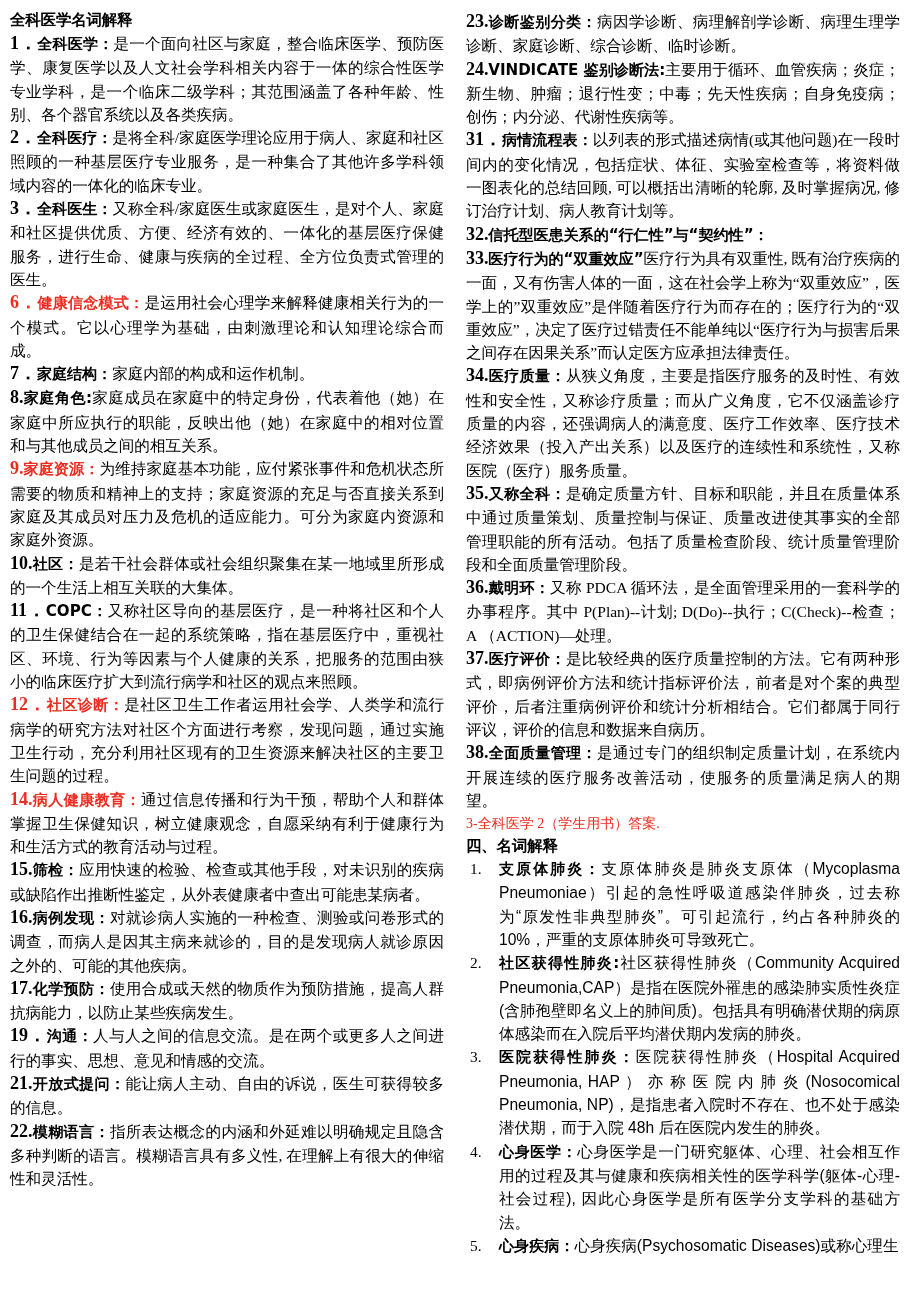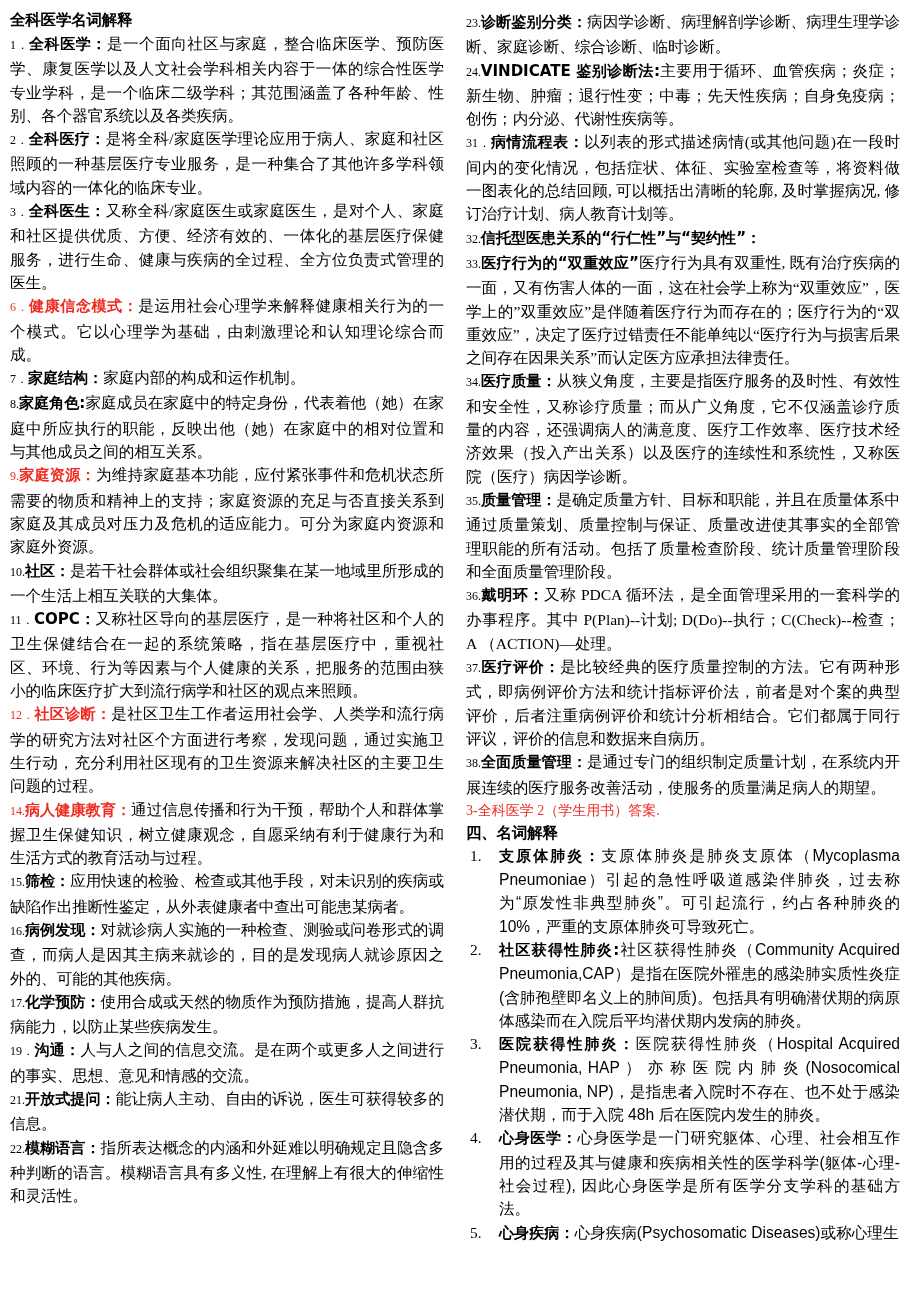--- a/index.html
+++ b/index.html
@@ -59,23 +59,23 @@
     text-justify: inter-ideograph;
     margin: 0;
     letter-spacing: -0.05px;
   }
   .entry .term {
     font-weight: bold;
     font-family: "DejaVu Sans", "Liberation Sans", sans-serif;
     font-size: 15.1px;
   }
   .entry .num {
-    font-weight: normal;
+    font-weight: bold;
     font-family: "Liberation Serif", "DejaVu Serif", serif;
-    font-size: 12px;
+    font-size: 18px;
   }
   .entry.red .num,
   .entry.red .term {
     color: #ee2b20;
   }
   .entry .body {
     font-family: "Liberation Serif", "DejaVu Serif", serif;
   }
   
   .hang-list {
@@ -137,22 +137,22 @@
     </div>
   </div>
 
   <div class="column">
     <div>
       <p class="entry"><span class="num">23.</span><span class="term">诊断鉴别分类：</span><span class="body">病因学诊断、病理解剖学诊断、病理生理学诊断、家庭诊断、综合诊断、临时诊断。</span></p>
       <p class="entry"><span class="num">24.</span><span class="term">VINDICATE 鉴别诊断法:</span><span class="body">主要用于循环、血管疾病；炎症；新生物、肿瘤；退行性变；中毒；先天性疾病；自身免疫病；创伤；内分泌、代谢性疾病等。</span></p>
       <p class="entry"><span class="num">31．</span><span class="term">病情流程表：</span><span class="body">以列表的形式描述病情(或其他问题)在一段时间内的变化情况，包括症状、体征、实验室检查等，将资料做一图表化的总结回顾, 可以概括出清晰的轮廓, 及时掌握病况, 修订治疗计划、病人教育计划等。</span></p>
       <p class="entry"><span class="num">32.</span><span class="term">信托型医患关系的“行仁性”与“契约性”：</span><span class="body"></span></p>
       <p class="entry"><span class="num">33.</span><span class="term">医疗行为的“双重效应”</span><span class="body">医疗行为具有双重性, 既有治疗疾病的一面，又有伤害人体的一面，这在社会学上称为“双重效应”，医学上的”双重效应”是伴随着医疗行为而存在的；医疗行为的“双重效应”，决定了医疗过错责任不能单纯以“医疗行为与损害后果之间存在因果关系”而认定医方应承担法律责任。</span></p>
-      <p class="entry"><span class="num">34.</span><span class="term">医疗质量：</span><span class="body">从狭义角度，主要是指医疗服务的及时性、有效性和安全性，又称诊疗质量；而从广义角度，它不仅涵盖诊疗质量的内容，还强调病人的满意度、医疗工作效率、医疗技术经济效果（投入产出关系）以及医疗的连续性和系统性，又称医院（医疗）病因学诊断。</span></p>
-      <p class="entry"><span class="num">35.</span><span class="term">质量管理：</span><span class="body">是确定质量方针、目标和职能，并且在质量体系中通过质量策划、质量控制与保证、质量改进使其事实的全部管理职能的所有活动。包括了质量检查阶段、统计质量管理阶段和全面质量管理阶段。</span></p>
+      <p class="entry"><span class="num">34.</span><span class="term">医疗质量：</span><span class="body">从狭义角度，主要是指医疗服务的及时性、有效性和安全性，又称诊疗质量；而从广义角度，它不仅涵盖诊疗质量的内容，还强调病人的满意度、医疗工作效率、医疗技术经济效果（投入产出关系）以及医疗的连续性和系统性，又称医院（医疗）服务质量。</span></p>
+      <p class="entry"><span class="num">35.</span><span class="term">又称全科：</span><span class="body">是确定质量方针、目标和职能，并且在质量体系中通过质量策划、质量控制与保证、质量改进使其事实的全部管理职能的所有活动。包括了质量检查阶段、统计质量管理阶段和全面质量管理阶段。</span></p>
       <p class="entry"><span class="num">36.</span><span class="term">戴明环：</span><span class="body">又称 PDCA 循环法，是全面管理采用的一套科学的办事程序。其中 P(Plan)--计划; D(Do)--执行；C(Check)--检查；A （ACTION)—处理。</span></p>
       <p class="entry"><span class="num">37.</span><span class="term">医疗评价：</span><span class="body">是比较经典的医疗质量控制的方法。它有两种形式，即病例评价方法和统计指标评价法，前者是对个案的典型评价，后者注重病例评价和统计分析相结合。它们都属于同行评议，评价的信息和数据来自病历。</span></p>
       <p class="entry"><span class="num">38.</span><span class="term">全面质量管理：</span><span class="body">是通过专门的组织制定质量计划，在系统内开展连续的医疗服务改善活动，使服务的质量满足病人的期望。</span></p>
     </div>
 
     <p class="red-heading">3-全科医学 2（学生用书）答案.</p>
     <p class="section-heading">四、名词解释</p>
 
     <ol class="hang-list">
       <li class="hang-item"><span class="marker">1.</span><span class="term">支原体肺炎：</span><span class="body">支原体肺炎是肺炎支原体（Mycoplasma Pneumoniae）引起的急性呼吸道感染伴肺炎，过去称为“原发性非典型肺炎”。可引起流行，约占各种肺炎的 10%，严重的支原体肺炎可导致死亡。</span></li>

